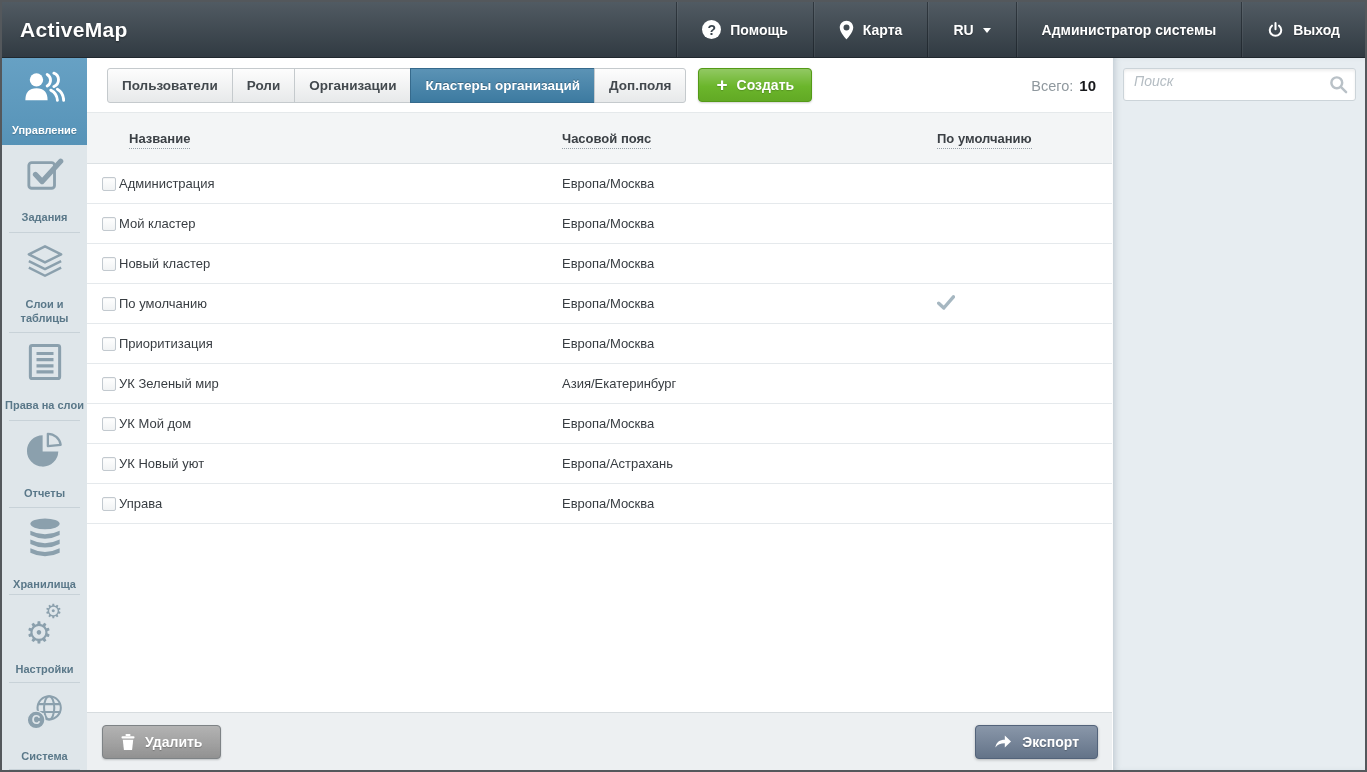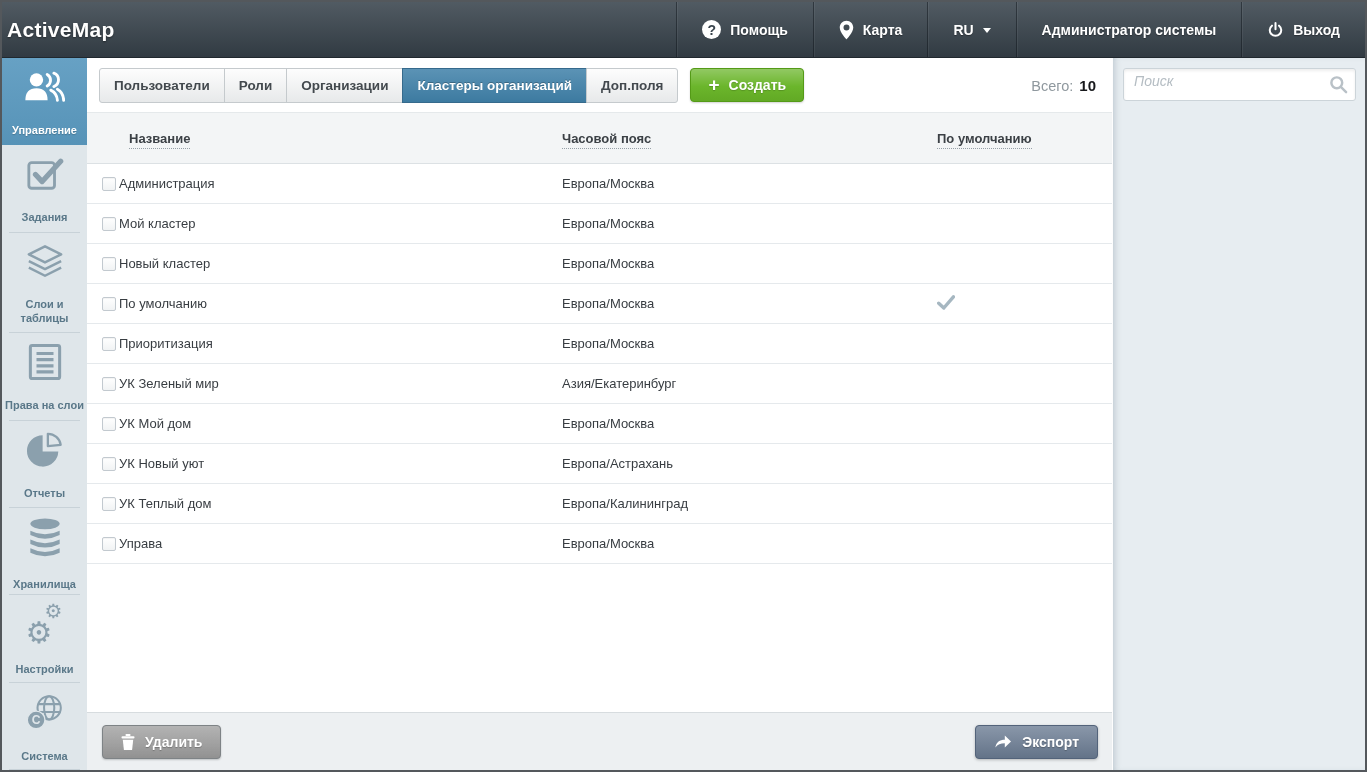--- a/index.html
+++ b/index.html
@@ -8,21 +8,21 @@
 
   .window { width:1367px; height:772px; border:2px solid #54585c; display:flex; flex-direction:column; }
 
   
   .header {
     flex:0 0 56px; display:flex; align-items:stretch; justify-content:space-between;
     background-color:var(--header-dark,#39444d);
     background-image:linear-gradient(rgba(255,255,255,.12),rgba(0,0,0,.14));
     border-bottom:1px solid #20282e;
   }
-  .logo { color:#fff; font-size:21px; font-weight:bold; align-self:center; padding-left:5px; letter-spacing:.3px; text-shadow:0 1px 2px rgba(0,0,0,.4); }
+  .logo { color:#fff; font-size:21px; font-weight:bold; align-self:center; padding-left:18px; letter-spacing:.3px; text-shadow:0 1px 2px rgba(0,0,0,.4); }
   .menu { display:flex; }
   .menu-item {
     display:flex; align-items:center; gap:9px; padding:0 25px; cursor:pointer;
     color:#fff; font-weight:bold; font-size:14px; white-space:nowrap;
     border-left:1px solid rgba(15,22,27,.5); box-shadow:inset 1px 0 0 rgba(255,255,255,.06);
     text-shadow:0 1px 1px rgba(0,0,0,.35);
   }
   .help-badge { width:19px; height:19px; border-radius:50%; background:#fff; color:#39444d; font-size:14px; font-weight:bold; display:inline-flex; align-items:center; justify-content:center; text-shadow:none; }
   .caret { width:0; height:0; border-left:4px solid transparent; border-right:4px solid transparent; border-top:5px solid #fff; margin-top:2px; }
   .icon-wrap { display:inline-flex; align-items:center; }
@@ -45,21 +45,21 @@
   
   .main { flex:1; min-width:0; background:#fff; display:flex; flex-direction:column; }
 
   .toolbar { flex:0 0 54px; display:flex; align-items:center; padding:0 14px 0 12px; }
   .tabs { display:flex; }
   .tab {
     padding:9px 14px; font-size:13.5px; font-weight:bold; color:#43494e; cursor:pointer; white-space:nowrap;
     background-color:#f2f3f4; background-image:linear-gradient(#fdfdfd,#e7e9ea);
     border:1px solid #c5cacd; margin-left:-1px;
   }
-  .tab:first-child { margin-left:0; border-radius:3px 0 0 3px; }
+  .tab:first-child { margin-left:8px; border-radius:3px 0 0 3px; }
   .tab:last-child { border-radius:0 3px 3px 0; }
   .tab.active {
     background-color:var(--tab-active-blue,#4081a9);
     background-image:linear-gradient(rgba(255,255,255,.14),rgba(0,0,0,.05));
     color:#fff; border-color:#366a8c; text-shadow:0 -1px 0 rgba(0,0,0,.25);
   }
   .create-btn {
     margin-left:12px; display:flex; align-items:center; gap:9px; padding:8px 17px; cursor:pointer;
     background-color:var(--create-green,#68b427);
     background-image:linear-gradient(rgba(255,255,255,.28),rgba(255,255,255,.02) 55%,rgba(0,0,0,.06));
@@ -313,28 +313,20 @@
             <div class="cell c-name">
               <span class="cb"></span>
               <span>УК Новый уют</span>
             </div>
             <div class="cell c-tz">Европа/Астрахань</div>
             <div class="cell c-def"></div>
           </div>
           <div class="row">
             <div class="cell c-name">
               <span class="cb"></span>
-              <span>УК Теплый дом</span>
-            </div>
-            <div class="cell c-tz">Европа/Калининград</div>
-            <div class="cell c-def"></div>
-          </div>
-          <div class="row">
-            <div class="cell c-name">
-              <span class="cb"></span>
               <span>Управа</span>
             </div>
             <div class="cell c-tz">Европа/Москва</div>
             <div class="cell c-def"></div>
           </div>
         </div>
 
       <div class="action-bar">
         <div class="btn btn-delete">
           <span class="icon-wrap">

